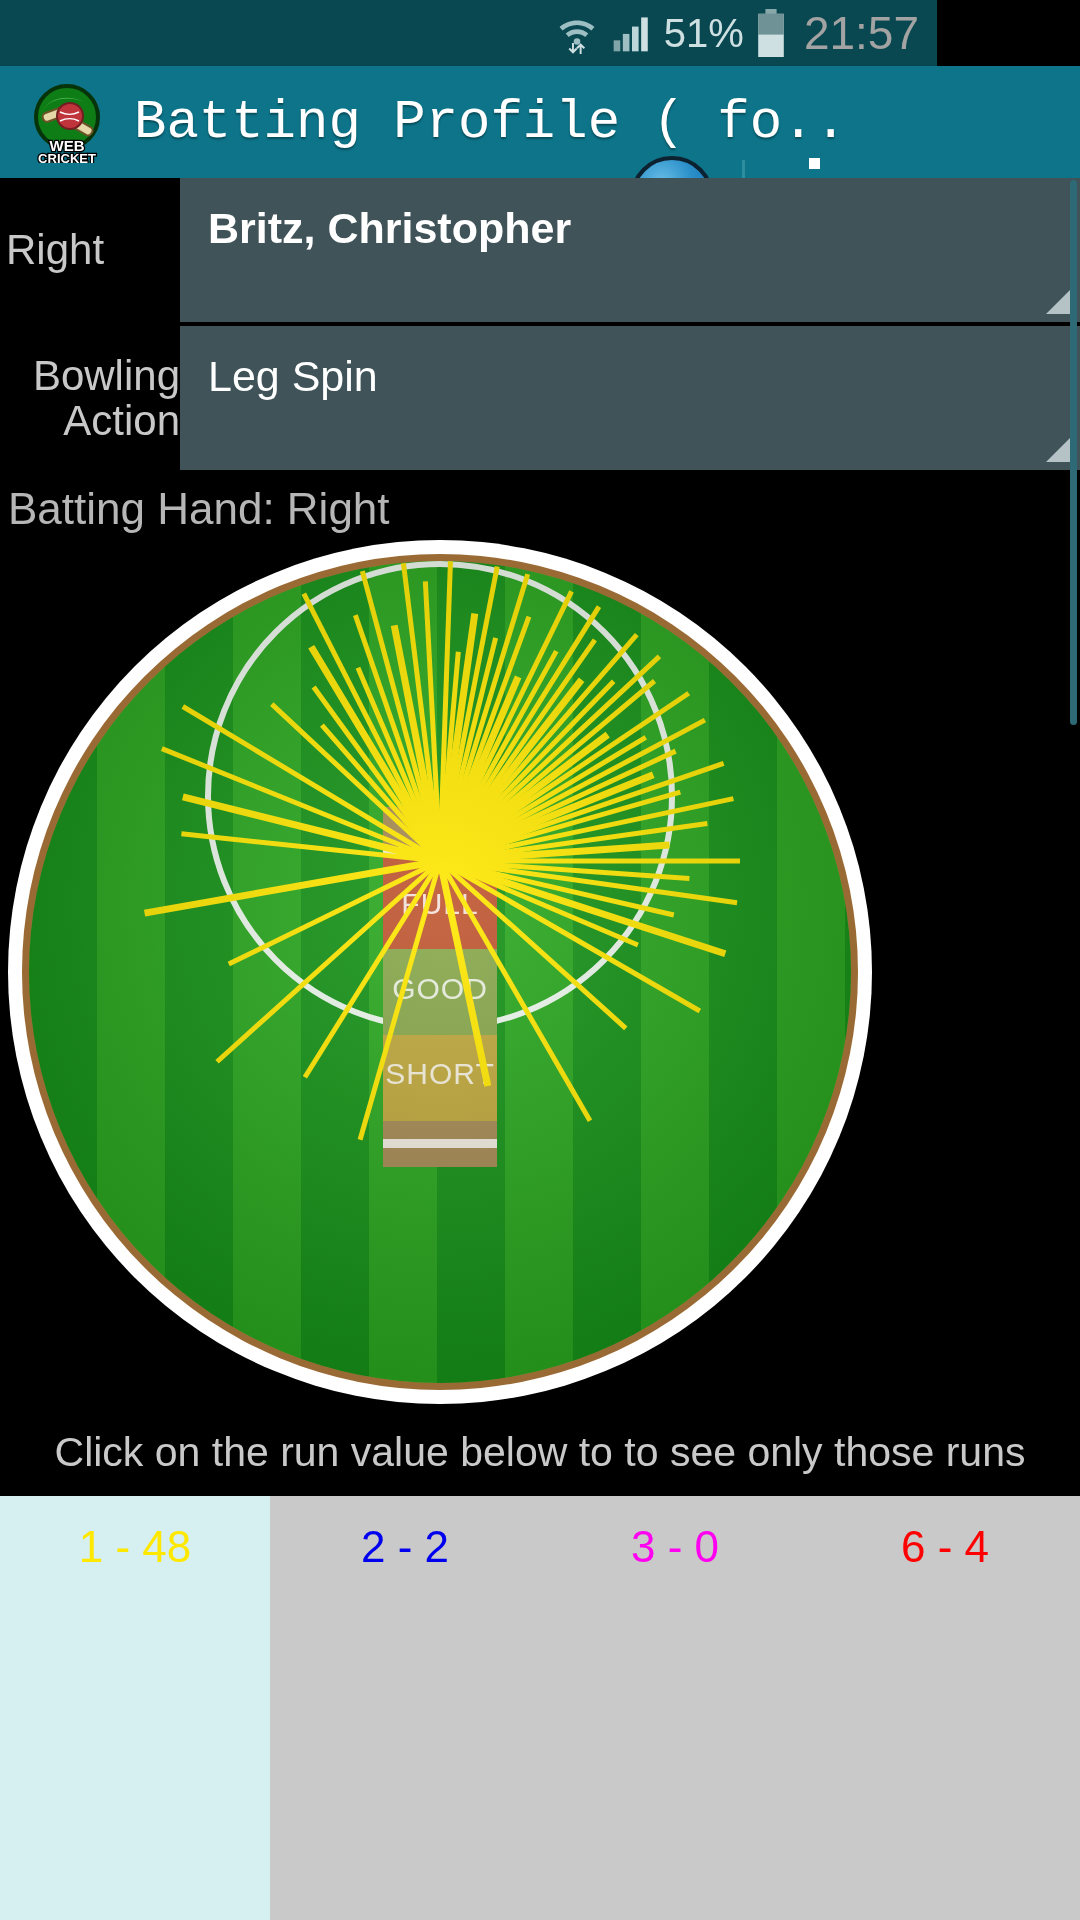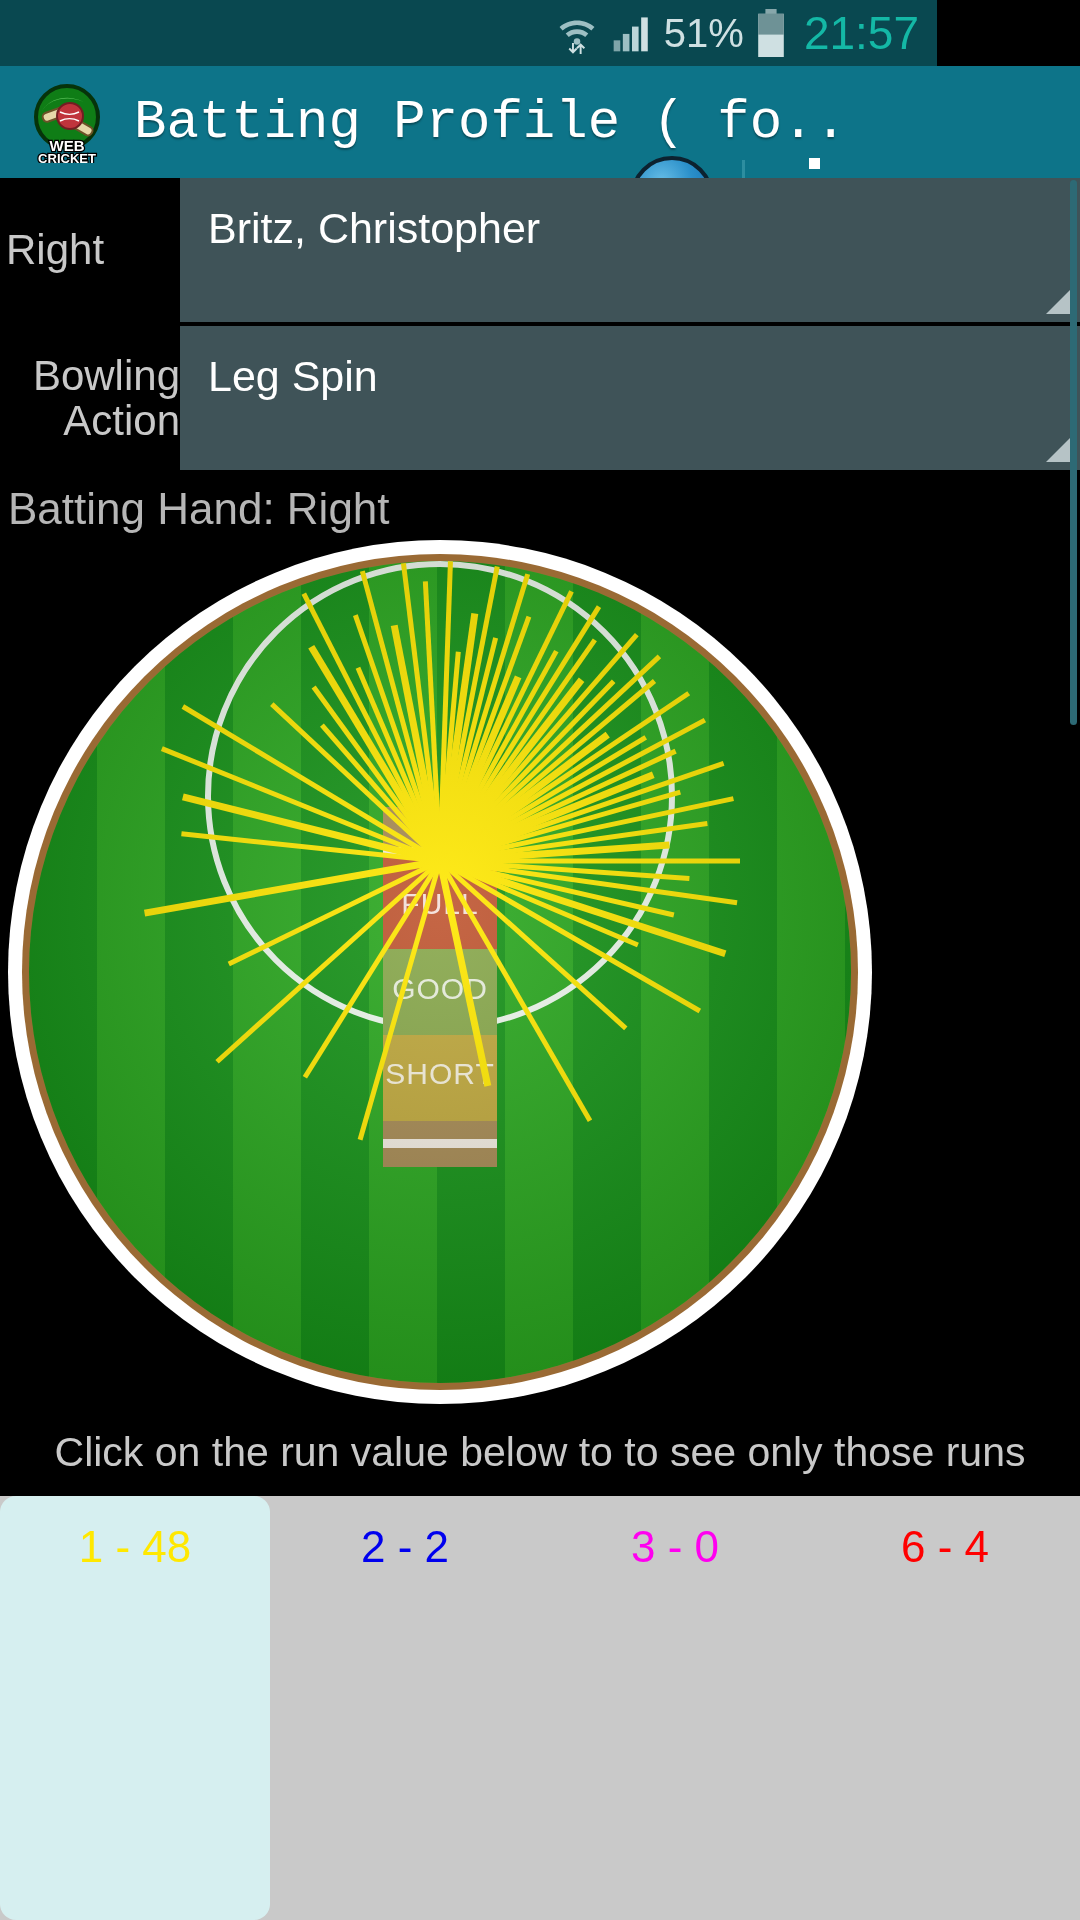--- a/index.html
+++ b/index.html
@@ -7,21 +7,21 @@
   body { font-family:"Liberation Sans", sans-serif; }
 
   
   #status-bar{
     position:absolute; left:0; top:0; width:937px; height:66px;
     background:#094850; display:flex; align-items:center; justify-content:flex-end;
     padding-right:18px; gap:10px;
   }
   .sb-icon{ display:flex; align-items:center; }
   .sb-text{ color:#cfe0e2; font-size:40px; letter-spacing:0px; }
-  #status-clock{ color:#14b8a6; font-size:46px; margin-left:6px; }
+  #status-clock{ color:#a3a3a3; font-size:46px; margin-left:6px; }
 
   
   #action-bar{
     position:absolute; left:0; top:66px; width:1080px; height:112px;
     background:#0d7489; display:flex; align-items:center; padding-left:26px;
   }
   #app-logo{ width:82px; height:82px; position:relative; flex:none; }
   #title-text{
     color:#ffffff; font-size:54px; margin-left:26px; white-space:nowrap;
     text-shadow:0 2px 2px rgba(0,0,0,.35);
@@ -48,21 +48,21 @@
   .spinner{
     flex:1; background:#3f5358; position:relative; color:#fff; font-size:43px;
     padding:26px 0 0 28px;
   }
   .spinner .tri{
     position:absolute; right:8px; bottom:8px; width:0; height:0;
     border-left:26px solid transparent; border-bottom:26px solid #b6c3c6;
   }
   #row-player{ top:0; height:144px; }
   #row-player .row-label{ height:144px; }
-  #row-player .spinner{ height:144px; }
+  #row-player .spinner{ height:144px;font-weight:bold; }
   #row-bowling{ top:148px; height:144px; }
   #row-bowling .row-label{ height:144px; flex-direction:column; justify-content:center; align-items:flex-end; }
   #row-bowling .spinner{ height:144px; }
   #batting-hand{
     position:absolute; left:8px; top:306px; color:#b6b6b6; font-size:44px;
   }
   #page-scrollbar{
     position:absolute; left:1070px; top:180px; width:7px; height:545px;
     background:#2d6a75; border-radius:4px;
   }
@@ -125,21 +125,21 @@
   }
   #hint-text{ color:#c9c9c9; font-size:41px; white-space:nowrap; }
   #run-bar{
     position:absolute; left:0; top:1496px; width:1080px; height:424px;
     background:#c9c9c9; display:flex;
   }
   .run-chip{
     flex:1; display:flex; align-items:flex-start; justify-content:center;
     padding-top:26px; font-size:44px; background:#c9c9c9;
   }
-  .run-chip.selected{ background:#d6eff0;border-radius:16px; }
+  .run-chip.selected{ background:#d6eff0; }
 </style>
 </head>
 <body>
 
 <div id="status-bar">
   <span class="sb-icon">
     <svg width="46" height="46" viewBox="0 0 24 24">
       <path d="M12 5.5c3.5 0 6.7 1.3 9.1 3.4l-1.6 1.8C17.5 8.9 14.9 7.8 12 7.8S6.5 8.9 4.5 10.7L2.9 8.9C5.3 6.8 8.5 5.5 12 5.5z" fill="#9dbfc3"></path>
       <path d="M12 10.1c2.2 0 4.3.8 5.9 2.2l-1.6 1.8c-1.2-1-2.7-1.6-4.3-1.6s-3.1.6-4.3 1.6l-1.6-1.8c1.6-1.4 3.7-2.2 5.9-2.2z" fill="#9dbfc3"></path>
       <circle cx="12" cy="16.4" r="1.7" fill="#9dbfc3"></circle>

